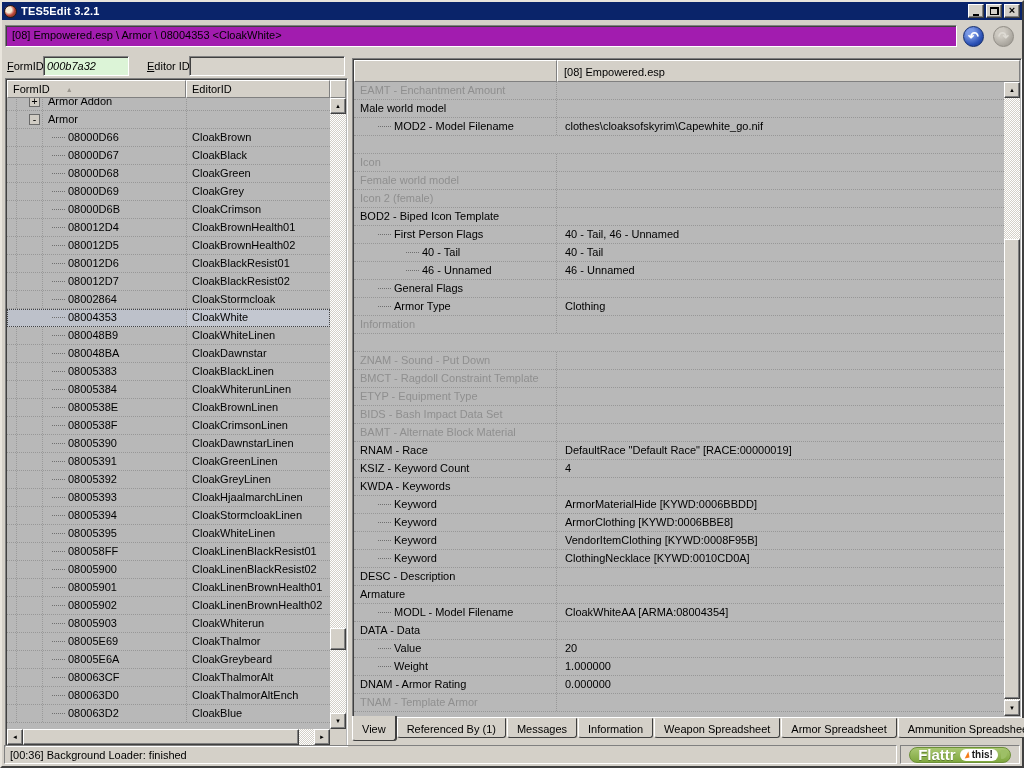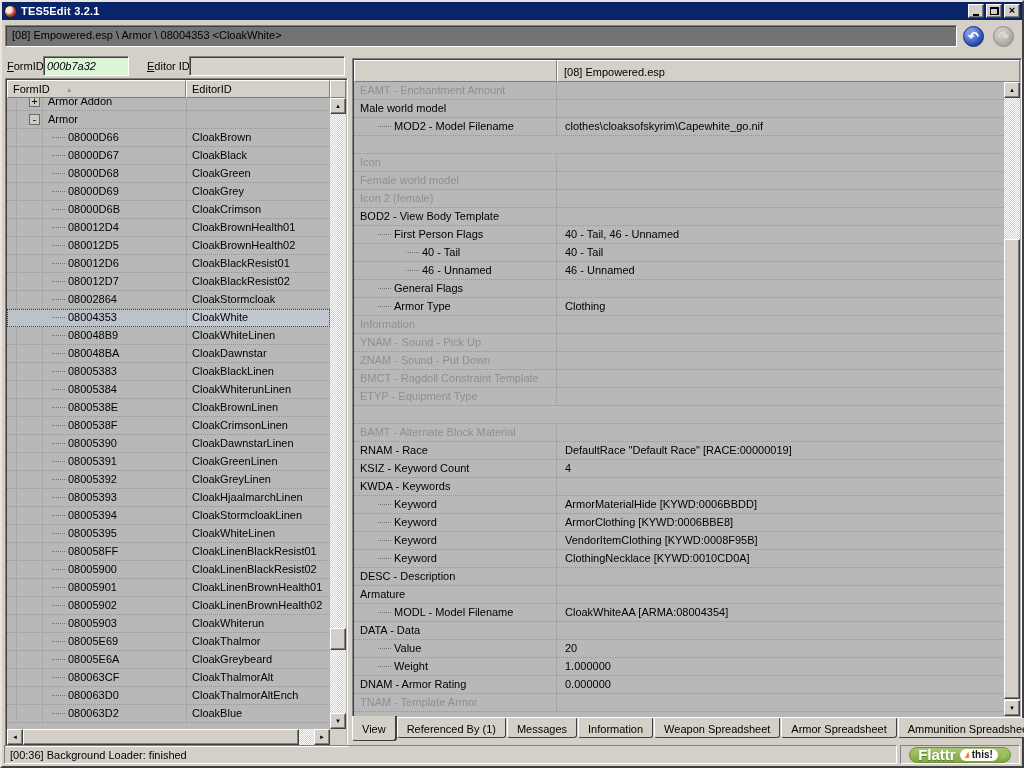--- a/index.html
+++ b/index.html
@@ -17,21 +17,21 @@
   .glyph-restore{position:relative;width:9px;height:8px;}
   .glyph-restore::before{content:"";position:absolute;right:0;top:0;width:6px;height:5px;border:1px solid #000;border-top-width:2px;background:var(--chrome);}
   .glyph-restore::after{content:"";position:absolute;left:0;bottom:0;width:6px;height:5px;border:1px solid #000;border-top-width:2px;background:var(--chrome);}
   .glyph-close{font-weight:bold;font-size:11px;line-height:1;margin-top:-1px;}
 
   
   .sunken{border:1px solid;border-color:#808080 #fff #fff #808080;box-shadow:inset 1px 1px 0 #404040;}
   .raisedcell{background:var(--chrome);border:1px solid;border-color:#fff #808080 #808080 #fff;}
 
   
-  .crumb{position:absolute;left:3px;top:23px;width:952px;height:22px;background:#737373;padding:3px 6px 0 6px;white-space:nowrap;overflow:hidden;}
+  .crumb{position:absolute;left:3px;top:23px;width:952px;height:22px;background:#a21caf;padding:3px 6px 0 6px;white-space:nowrap;overflow:hidden;}
   .navbtn{position:absolute;top:24px;width:21px;height:21px;border-radius:50%;display:flex;align-items:center;justify-content:center;font-size:13px;font-weight:bold;}
   .navbtn.back{left:961px;background:radial-gradient(circle at 35% 30%, #7b9ae6 0 20%, #2a50b4 65%, #17357f);border:1px solid #122c6e;color:#fff;}
   .navbtn.fwd{left:991px;background:radial-gradient(circle at 35% 30%, #cdc9c1 0 25%, #aaa69e 70%, #8f8b84);border:1px solid #908c85;color:#dedbd4;}
 
   
   .flabel{position:absolute;top:58px;white-space:nowrap;}
   .formid-label{left:5px;}
   .editorid-label{left:145px;}
   input.editbox{position:absolute;top:54px;height:20px;border:1px solid;border-color:#808080 #fff #fff #808080;box-shadow:inset 1px 1px 0 #404040;font-family:"Liberation Sans",sans-serif;font-size:11px;padding:0 3px;outline:none;font-style:italic;}
   .formid-input{left:41px;width:86px;background:var(--formid_input_bg,#dcf4d7);}
@@ -342,21 +342,21 @@
           </div>
           <div class="vrow dis">
             <div class="vlabel lv0">Female world model</div>
             <div class="vvalue"></div>
           </div>
           <div class="vrow dis">
             <div class="vlabel lv0">Icon 2 (female)</div>
             <div class="vvalue"></div>
           </div>
           <div class="vrow">
-            <div class="vlabel lv0">BOD2 - View Body Template</div>
+            <div class="vlabel lv0">BOD2 - Biped Icon Template</div>
             <div class="vvalue"></div>
           </div>
           <div class="vrow">
             <div class="vlabel lv1"><span class="dash"></span>First Person Flags</div>
             <div class="vvalue">40 - Tail, 46 - Unnamed</div>
           </div>
           <div class="vrow">
             <div class="vlabel lv2"><span class="dash"></span>40 - Tail</div>
             <div class="vvalue">40 - Tail</div>
           </div>
@@ -370,36 +370,36 @@
           </div>
           <div class="vrow">
             <div class="vlabel lv1"><span class="dash"></span>Armor Type</div>
             <div class="vvalue">Clothing</div>
           </div>
           <div class="vrow dis">
             <div class="vlabel lv0">Information</div>
             <div class="vvalue"></div>
           </div>
           <div class="vrow dis">
-            <div class="vlabel lv0">YNAM - Sound - Pick Up</div>
             <div class="vvalue"></div>
           </div>
           <div class="vrow dis">
             <div class="vlabel lv0">ZNAM - Sound - Put Down</div>
             <div class="vvalue"></div>
           </div>
           <div class="vrow dis">
             <div class="vlabel lv0">BMCT - Ragdoll Constraint Template</div>
             <div class="vvalue"></div>
           </div>
           <div class="vrow dis">
             <div class="vlabel lv0">ETYP - Equipment Type</div>
             <div class="vvalue"></div>
           </div>
           <div class="vrow dis">
+            <div class="vlabel lv0">BIDS - Bash Impact Data Set</div>
             <div class="vvalue"></div>
           </div>
           <div class="vrow dis">
             <div class="vlabel lv0">BAMT - Alternate Block Material</div>
             <div class="vvalue"></div>
           </div>
           <div class="vrow">
             <div class="vlabel lv0">RNAM - Race</div>
             <div class="vvalue">DefaultRace "Default Race" [RACE:00000019]</div>
           </div>

